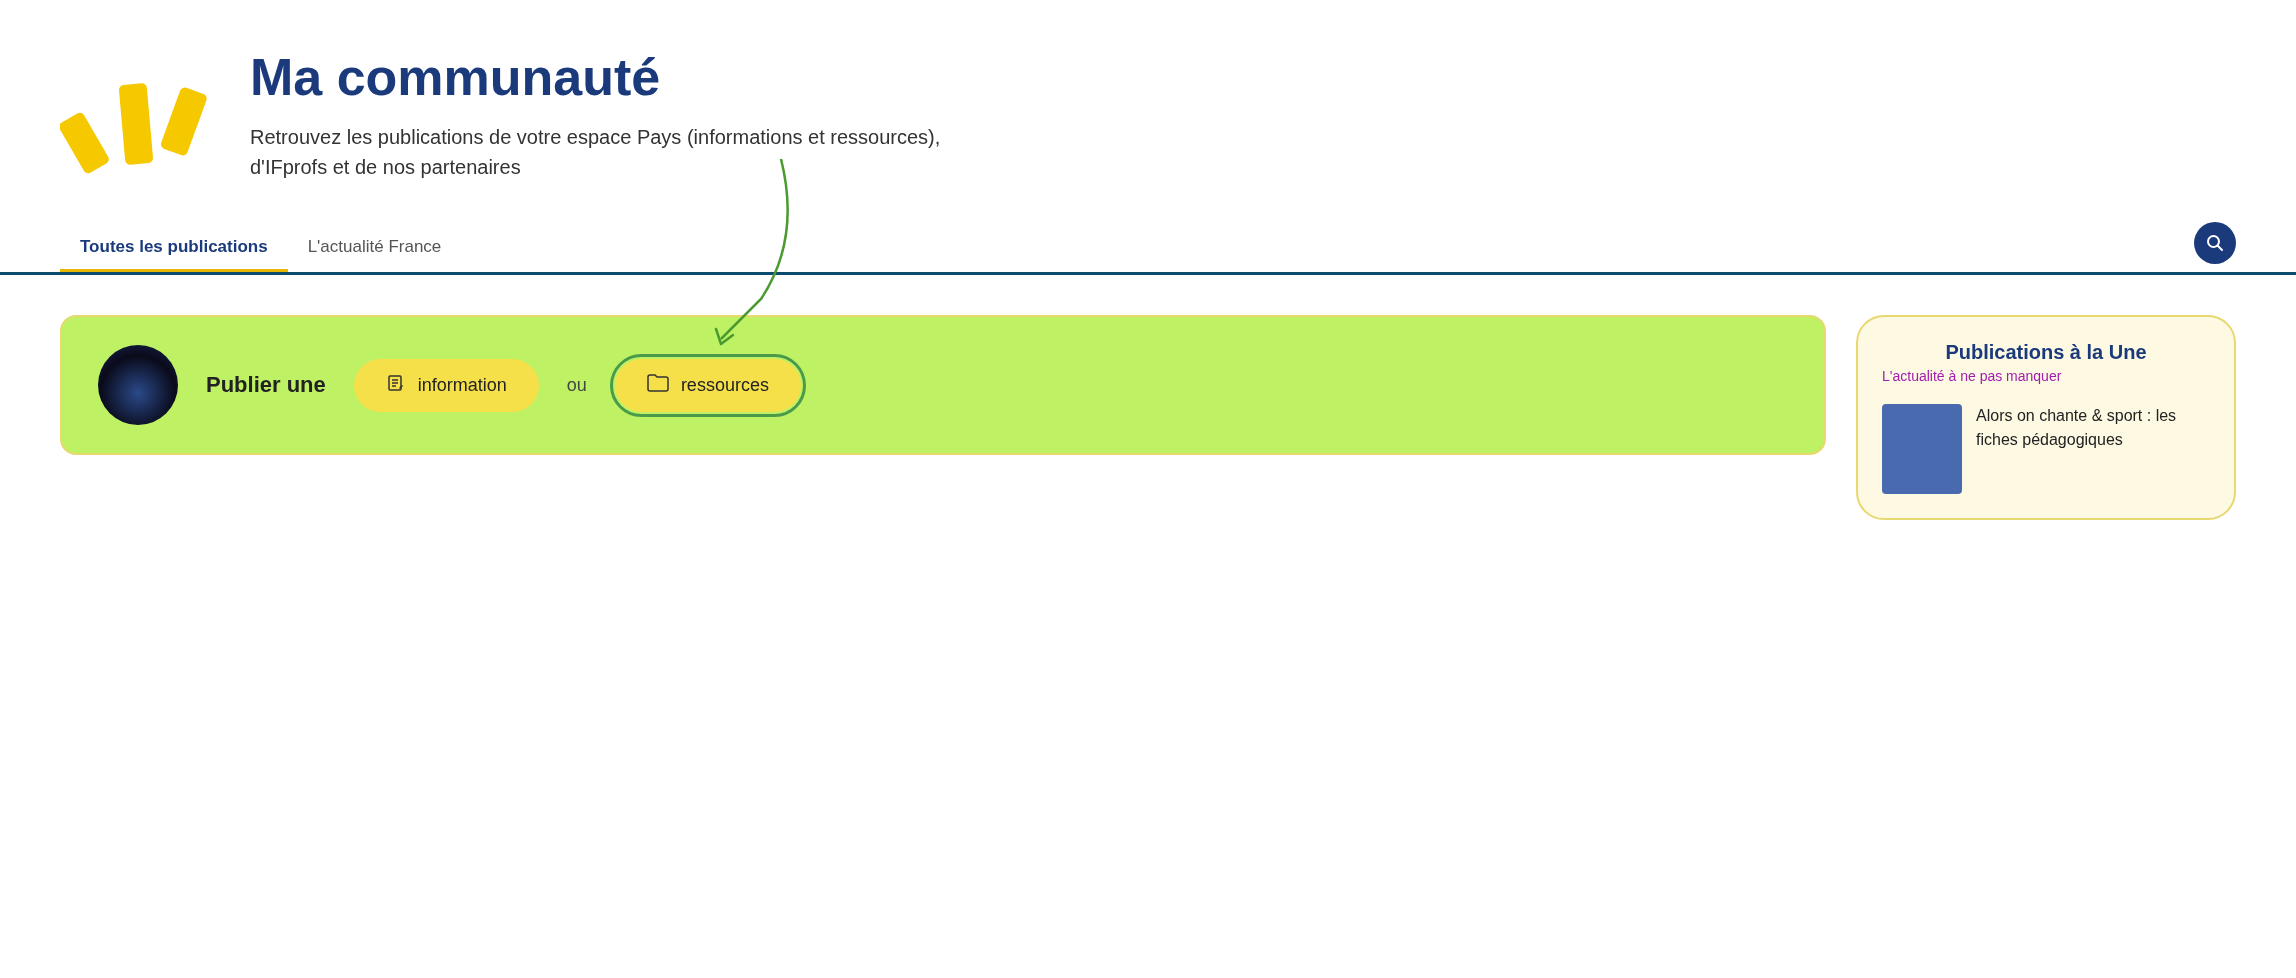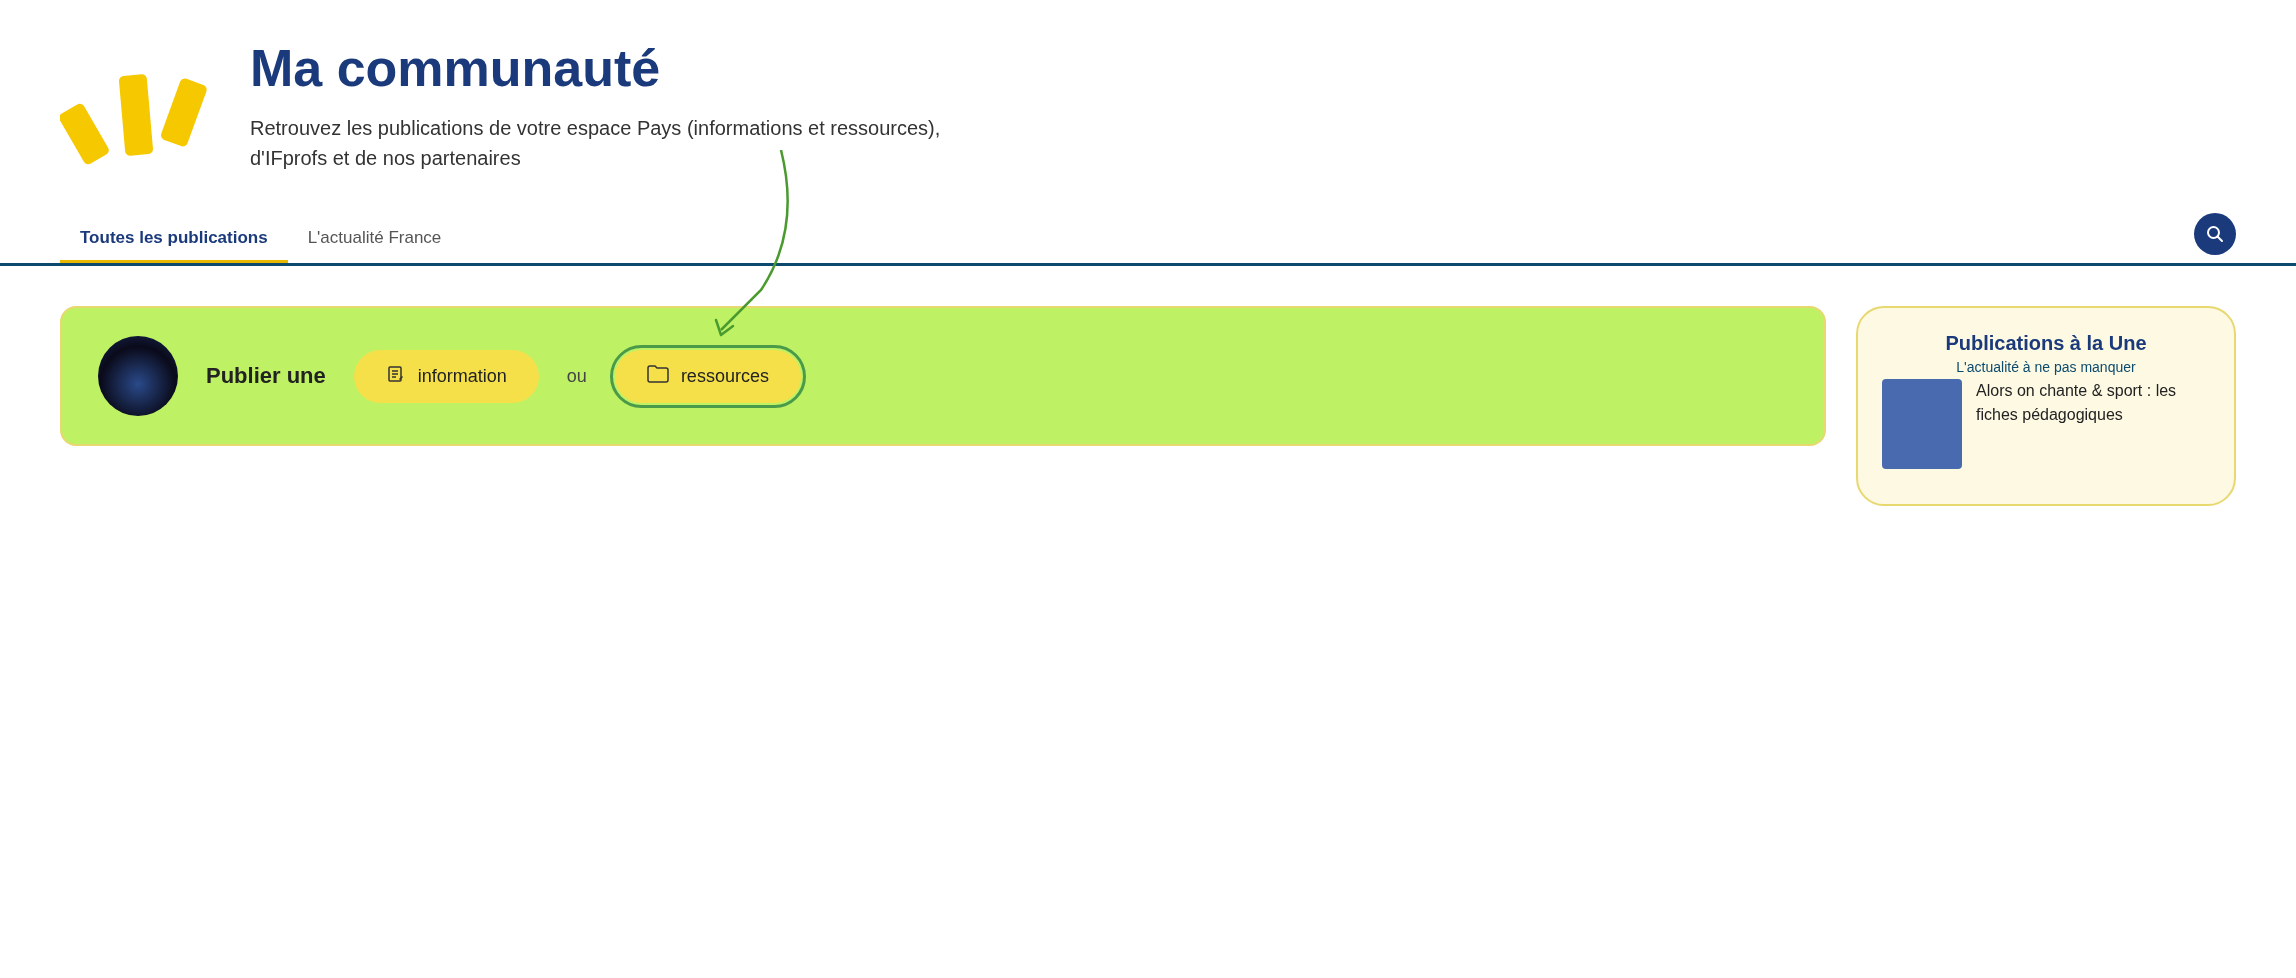--- a/index.html
+++ b/index.html
@@ -17,20 +17,21 @@
       padding: 0;
     }
 
     
     .header-area {
       display: flex;
       flex-direction: row;
       align-items: flex-start;
       padding: 40px 80px 20px 60px;
       gap: 30px;
+      margin-top: 9px;
     }
 
     .logo-icon {
       display: flex;
       align-items: center;
       justify-content: center;
       min-width: 160px;
       height: 120px;
       position: relative;
       margin-top: 10px;
@@ -221,23 +222,23 @@
     .publications-title {
       font-size: 20px;
       font-weight: 700;
       color: #1a3a7c;
       text-align: center;
       margin-bottom: 4px;
     }
 
     .publications-subtitle {
       font-size: 14px;
-      color: #0c4a6e;
-      text-align: center;
-      margin-bottom: 4px;
+      color: #a21caf;
+      text-align: left;
+      margin-bottom: 20px;
     }
 
     .publication-item {
       display: flex;
       flex-direction: row;
       gap: 14px;
       align-items: flex-start;
     }
 
     .publication-thumbnail {

